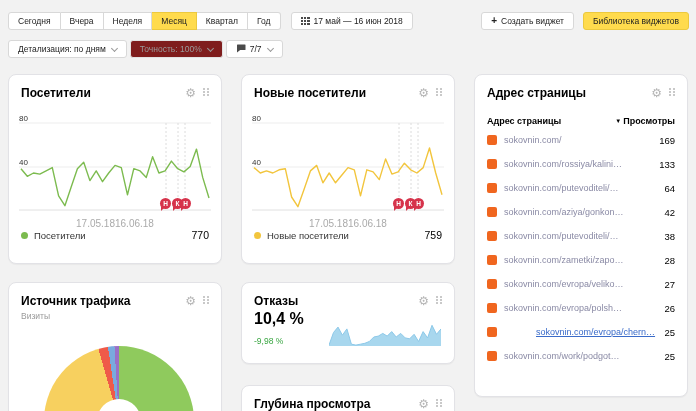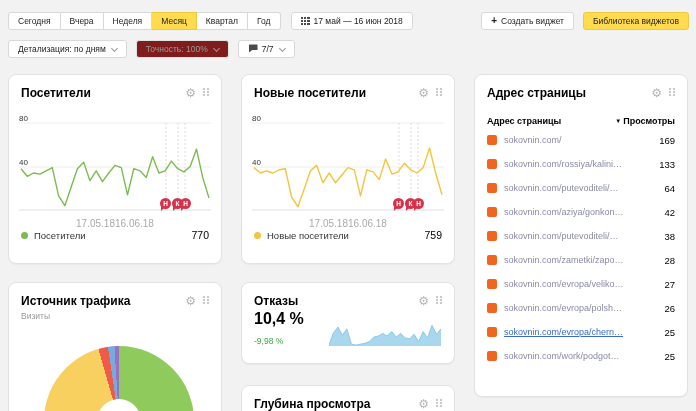--- a/index.html
+++ b/index.html
@@ -1,20 +1,20 @@
 <!DOCTYPE html>
 <html><head>
 <meta charset="utf-8">
 <style>
   html,body{margin:0;padding:0;font-family:"Liberation Sans",sans-serif;background:#f2f2f2;}
   .screen{position:relative;width:696px;height:411px;overflow:hidden;background:#f2f2f2;}
 
   
   .row1{position:absolute;left:8px;top:12px;right:7px;display:flex;align-items:center;}
-  .row2{position:absolute;left:8px;top:40px;display:flex;gap:9px;align-items:center;}
+  .row2{position:absolute;left:8px;top:40px;display:flex;gap:3px;align-items:center;}
   .seg{display:flex;}
   .seg-btn{height:18px;padding:0 9px;background:#fff;border:1px solid #d8d8d8;border-left-width:0;
     font-size:8.5px;font-family:inherit;color:#222;cursor:pointer;}
   .seg-btn:first-child{border-left-width:1px;border-radius:3px 0 0 3px;}
   .seg-btn:last-child{border-radius:0 3px 3px 0;}
   .seg-btn.active{background:#ffdb4d;border-color:#ecc93e;}
   .btn{height:18px;background:#fff;border:1px solid #d8d8d8;border-radius:3px;font-size:8.5px;
     font-family:inherit;color:#222;display:inline-flex;align-items:center;gap:4px;padding:0 9px;cursor:pointer;}
   .btn.yellow{background:#ffdb4d;border-color:#ecc93e;}
   .btn.disabled{background:#7f1d1d;border-color:#e3e3e3;color:#9b9b9b;cursor:default;}
@@ -62,21 +62,21 @@
   .legend .total{margin-left:auto;font-size:10.5px;color:#000;}
 
   
   .thead{display:flex;align-items:center;padding:0 12px;margin-top:16px;font-size:9px;font-weight:bold;color:#000;}
   .ths{margin-left:auto;display:flex;align-items:center;gap:2px;cursor:pointer;}
   .sorticon{font-size:6px;color:#000;}
   .trows{padding:2px 12px 0;}
   .trow{display:flex;align-items:center;height:24px;}
   .favicon{width:10px;height:10px;border-radius:2px;background:#f0661f;margin-right:7px;flex:none;}
   .turl{font-size:9px;color:#8a8aa5;text-decoration:none;white-space:nowrap;overflow:hidden;flex:1;}
-  .trow.hover .turl{color:#3a6bc9;text-decoration:underline;}
+  .trow.hover .turl{color:#3a6bc9;text-decoration:underline;margin-left:32px;}
   .tval{margin-left:8px;font-size:9.5px;color:#000;}
 
   
   .subtitle{font-size:8.5px;color:#9a9a9a;padding:3px 12px 0;}
   .pie{position:absolute;left:35px;top:63px;width:150px;height:150px;border-radius:50%;}
   .pie-hole{position:absolute;left:88px;top:116px;width:44px;height:44px;border-radius:50%;background:#fff;}
 
   
   .big-val{position:absolute;left:12px;top:27px;font-size:16px;font-weight:bold;color:#000;}
   .trend{position:absolute;left:12px;top:53px;font-size:8.5px;color:#3aa642;}

